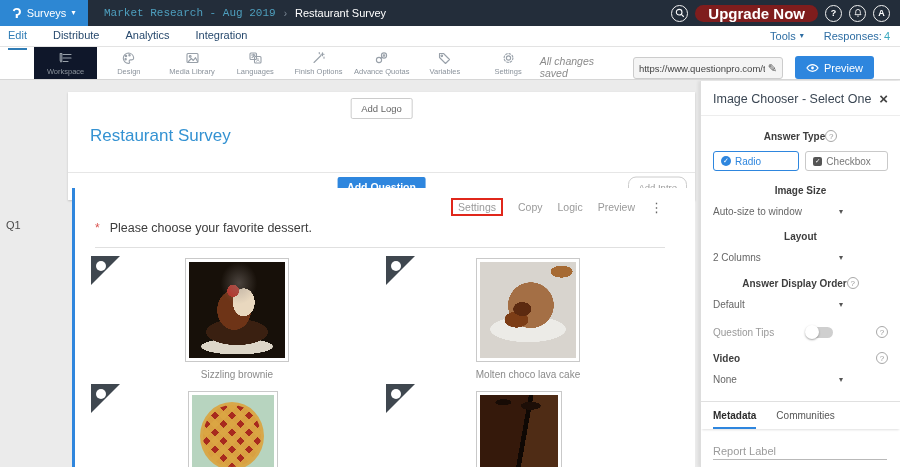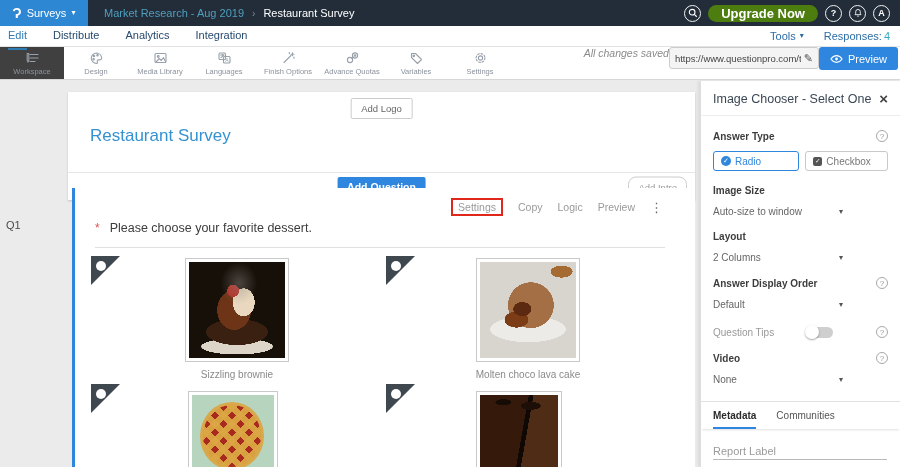--- a/index.html
+++ b/index.html
@@ -6,45 +6,45 @@
   html,body { width:900px; height:467px; overflow:hidden; }
   body { font-family:"Liberation Sans", sans-serif; background:#ebebeb; position:relative; }
 
   
   .topbar { position:absolute; top:0; left:0; width:900px; height:26px; background:#232d3a; display:flex; align-items:center; z-index:30; }
   .logo-block { width:88px; height:26px; background:#2d87d3; color:#fff; display:flex; align-items:center; justify-content:center; gap:5px; cursor:pointer; }
   .logo-glyph { font-weight:bold; font-size:14px; line-height:1; }
   .logo-label { font-size:11px; }
   .caret { font-size:8px; line-height:1; }
   .breadcrumb { display:flex; align-items:center; gap:8px; margin-left:16px; font-size:11px; }
-  .crumb-parent { color:#4e9fbe; cursor:pointer; }
+  .crumb-parent { color:#4e9fbe; cursor:pointer;font-family:Liberation Mono, monospace; }
   .crumb-sep { color:#7d8a97; font-size:10px; }
   .crumb-current { color:#ffffff; }
   .topbar-right { margin-left:auto; display:flex; align-items:center; gap:7px; padding-right:10px; }
   .circle-btn { width:17px; height:17px; border:1px solid #f2f2f2; border-radius:50%; color:#fff; display:flex; align-items:center; justify-content:center; font-size:9px; font-weight:bold; cursor:pointer; }
   .circle-btn svg { display:block; }
-  .upgrade-btn { background:#4d7c0f; color:#fff; border:none; border-radius:9px; height:17px; padding:0 13px; font-size:13px; font-weight:bold; font-family:inherit; cursor:pointer; }
+  .upgrade-btn { background:#7f1d1d; color:#fff; border:none; border-radius:9px; height:17px; padding:0 13px; font-size:15px; font-weight:bold; font-family:inherit; cursor:pointer; }
 
   
   .navtabs { position:absolute; top:26px; left:0; width:900px; height:21px; background:#fff; border-bottom:1px solid #e3e3e3; display:flex; align-items:center; font-size:11px; z-index:29; }
   .navtab { margin-left:26px; color:#27496d; cursor:pointer; height:28px; display:flex; align-items:center; border-bottom:2px solid transparent; }
   .navtab:first-child { margin-left:8px; }
   .navtab.active { color:#2f7cb5; border-bottom-color:#2f7cb5; }
   .navtabs-right { margin-left:auto; display:flex; align-items:center; gap:20px; padding-right:10px; }
   .tools-menu { color:#2d6da3; cursor:pointer; display:flex; gap:4px; align-items:center; }
   .responses { color:#2d6da3; cursor:pointer; }
   .responses b { color:#3aa9bf; font-weight:normal; margin-left:2px; }
 
   
   .toolbar { position:absolute; top:47px; left:0; width:900px; height:33px; background:#fff; border-bottom:1px solid #d6d6d6; display:flex; align-items:stretch; z-index:28; }
   .tool { width:64px; display:flex; flex-direction:column; align-items:center; justify-content:center; gap:2px; cursor:pointer; }
-  .tool.active { background:#404040; }
+  .tool.active { background:#0f172a;margin-left:34px; }
   .tool-label { font-size:7.5px; color:#8b939c; white-space:nowrap; }
   .tool svg { stroke:#98a0a9; fill:none; stroke-width:1.1; stroke-linecap:round; stroke-linejoin:round; }
-  .toolbar-right { margin-left:auto; display:flex; align-items:flex-start; gap:0; padding-right:2px; }
+  .toolbar-right { margin-left:auto; display:flex; align-items:flex-end; gap:12px; padding-right:26px; }
   .save-status { font-style:italic; color:#8a8a8a; font-size:10.5px; }
   .url-box { width:150px; height:22px; background:#f4f4f4; border:1px solid #ccc; border-radius:3px; display:flex; align-items:center; padding:0 5px; gap:3px; }
   .url-box input { flex:1; min-width:0; border:none; background:transparent; font-size:9.5px; color:#444; font-family:inherit; outline:none; }
   .pencil-btn { color:#555; font-size:11px; cursor:pointer; }
   .preview-btn { background:#2e86de; color:#fff; border:none; border-radius:3px; height:23px; padding:0 11px; font-size:11px; font-family:inherit; display:flex; align-items:center; gap:5px; cursor:pointer; }
   .preview-btn svg { stroke:#fff; fill:none; stroke-width:1.2; }
 
   
   .survey-card { position:absolute; left:68px; top:92px; width:627px; height:108px; background:#fff; box-shadow:0 1px 2px rgba(0,0,0,.18); }
   .add-logo-btn { position:absolute; top:6px; left:50%; transform:translateX(-50%); background:#fff; border:1px solid #ccc; border-radius:2px; padding:4px 10px; font-size:9.5px; color:#666; font-family:inherit; cursor:pointer; }
@@ -100,21 +100,21 @@
       radial-gradient(ellipse 10px 4px at 65% 12%, #1d0e07 0 99%, rgba(0,0,0,0) 100%),
       linear-gradient(100deg, #35190b 0 52%, #0f0804 52% 57%, #4f2c15 57%);
   }
 
   
   .panel { position:absolute; left:700px; top:81px; width:200px; height:386px; background:#fff; border-left:1px solid #ddd; box-shadow:-2px 0 3px rgba(0,0,0,.07); z-index:20; }
   .panel-header { display:flex; align-items:center; justify-content:space-between; padding:10px 12px 9px 12px; border-bottom:1px solid #ededed; }
   .panel-title { font-size:12.5px; color:#3b4754; }
   .panel-close { color:#444; font-size:15px; font-weight:bold; line-height:1; cursor:pointer; }
   .panel-body { padding:0 12px; }
-  .sect-label-row { display:flex; align-items:center; justify-content:space-between; margin-top:14px; }
+  .sect-label-row { display:flex; align-items:center; justify-content:center; margin-top:14px; }
   .sect-label { font-size:10px; font-weight:bold; color:#3d3d3d; }
   .sect-label.muted { font-weight:normal; color:#999; }
   .help-dot { width:12px; height:12px; border:1px solid #a8a8a8; border-radius:50%; color:#999; font-size:8px; display:flex; align-items:center; justify-content:center; cursor:pointer; flex:none; }
   .type-btns { display:flex; gap:6px; margin-top:9px; }
   .type-btn { height:20px; display:flex; align-items:center; gap:4px; padding:0 7px; border-radius:3px; font-size:10px; cursor:pointer; }
   .type-btn.radio { border:1px solid #2e86de; color:#2e86de; width:92px; }
   .type-btn.checkbox { border:1px solid #c9c9c9; color:#777; width:88px; }
   .chk-circle { width:10px; height:10px; border-radius:50%; background:#2e86de; color:#fff; font-size:7px; display:flex; align-items:center; justify-content:center; }
   .chk-square { width:9px; height:9px; border-radius:2px; background:#555; color:#fff; font-size:6.5px; display:flex; align-items:center; justify-content:center; }
   .select-row { display:flex; align-items:center; justify-content:space-between; width:130px; margin-top:10px; font-size:10px; color:#666; cursor:pointer; }

